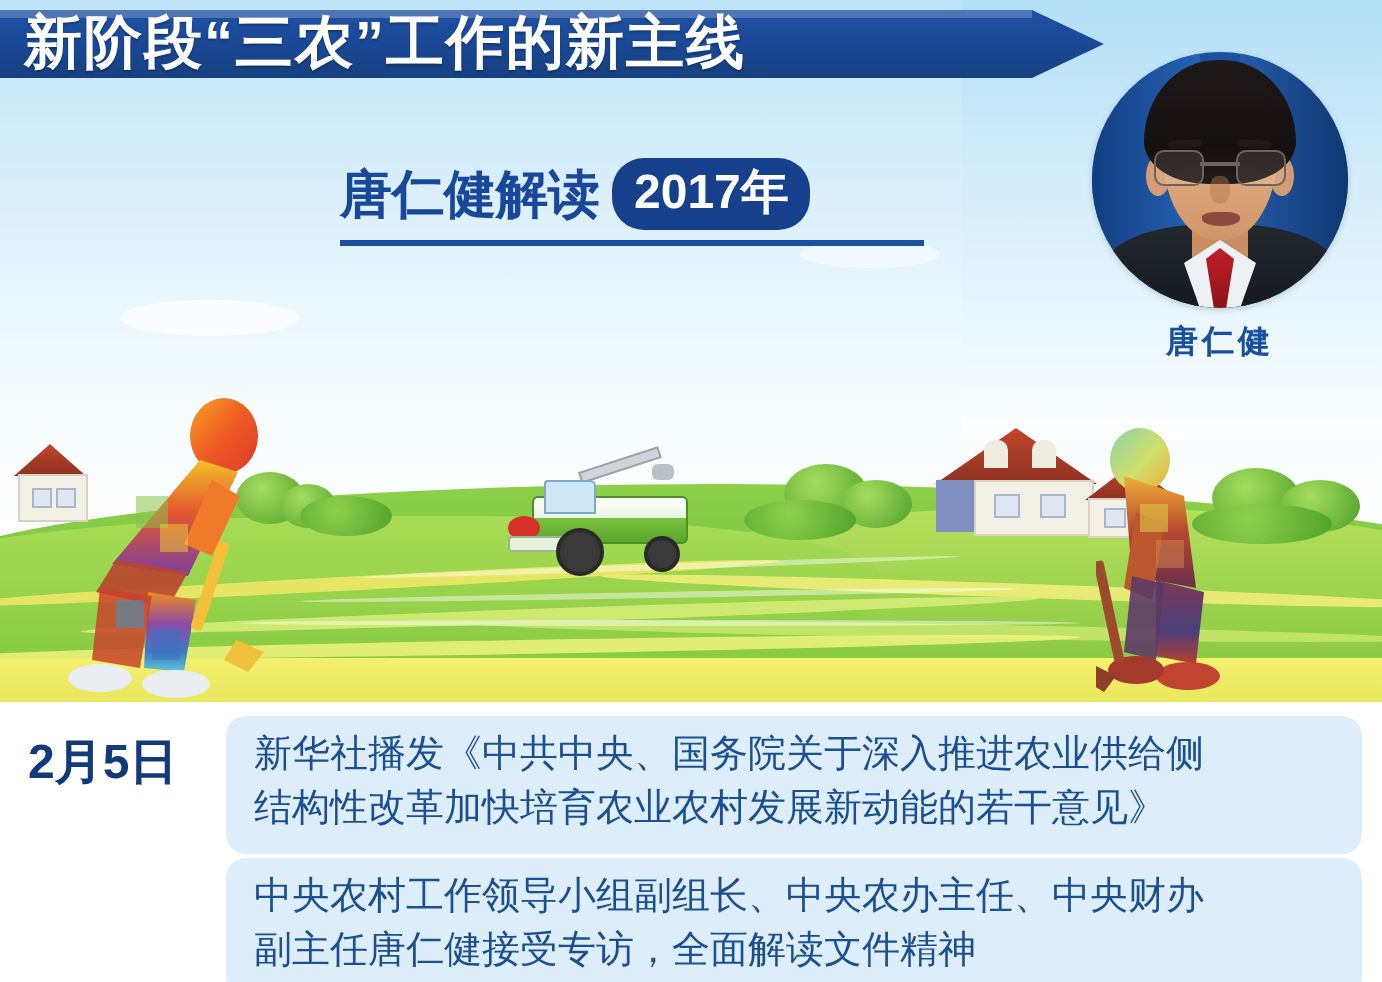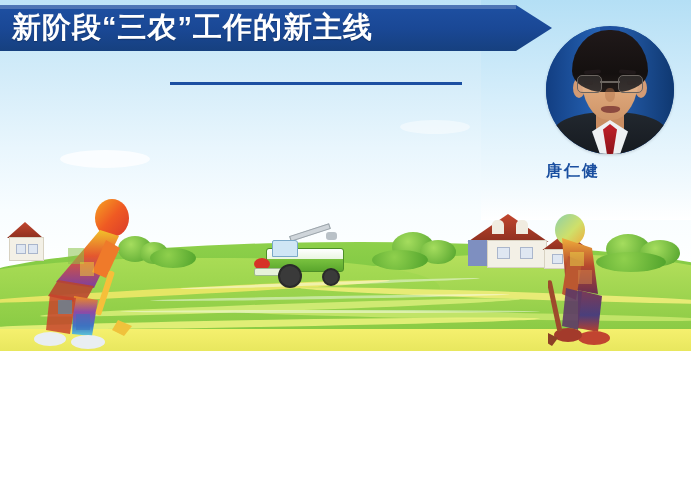--- a/index.html
+++ b/index.html
@@ -29,21 +29,21 @@
     position: absolute;
     right: 0; top: 0;
     width: 210px; height: 220px;
     background: linear-gradient(to bottom, #b4dff5 0%, #d6eefb 45%, #f2fafe 85%, #ffffff 100%);
   }
 
   
   .banner {
     position: absolute;
     left: 0; top: 5px;
-    width: 552px; height: 46px;
+    width: 552px; height: 34px;
     background: linear-gradient(to bottom, #1e50a2 0%, #1a4896 50%, #16407f 100%);
     -webkit-clip-path: polygon(0 0, 516px 0, 552px 50%, 516px 100%, 0 100%);
     clip-path: polygon(0 0, 516px 0, 552px 50%, 516px 100%, 0 100%);
     display: flex;
     align-items: center;
   }
   .banner-stripe {
     position: absolute;
     left: 0; top: 0;
     width: 516px; height: 4px;
@@ -58,21 +58,21 @@
     margin-left: 12px;
     white-space: nowrap;
     text-shadow: 0 1px 1px rgba(0,0,0,0.25);
   }
 
   
   .portrait-wrap {
     position: absolute;
     left: 546px; top: 26px;
     width: 128px;
-    text-align: left;
+    text-align: center;
   }
   .portrait {
     position: relative;
     width: 128px; height: 128px;
     border-radius: 50%;
     overflow: hidden;
     background: radial-gradient(circle at 50% 42%, #2a63b8 0%, #1d4f9e 55%, #16417f 100%);
     box-shadow: 0 1px 3px rgba(0,0,0,0.18);
   }
   .p-backdrop-l {
@@ -447,20 +447,24 @@
       <div class="p-glass-l"></div>
       <div class="p-glass-r"></div>
       <div class="p-glass-bridge"></div>
       <div class="p-nose"></div>
       <div class="p-mouth"></div>
     </div>
     <div class="portrait-caption">唐仁健</div>
   </div>
 
   <div class="title-block">
+    <div class="title-line1">
+      <span class="title-kicker">唐仁健解读</span>
+      <span class="year-pill">2017年</span>
+    </div>
     <div class="title-rule"></div>
   </div>
 
   <div class="land">
     <div class="hill-a"></div>
     <div class="hill-c"></div>
     <div class="hill-b"></div>
 
     <div class="band band1"></div>
     <div class="band band3"></div>
@@ -586,14 +590,27 @@
     <path d="M30 82 L54 88 L50 124 L30 120 Z" fill="url(#fr3)"></path>
     <path d="M18 80 L34 84 L30 122 L14 118 Z" fill="#5d3a66" opacity="0.9"></path>
     <ellipse cx="46" cy="130" rx="16" ry="7" fill="#c14430"></ellipse>
     <ellipse cx="20" cy="127" rx="14" ry="7" fill="#a33a2b"></ellipse>
     <rect x="4" y="72" width="5" height="52" rx="2" fill="#9e4a2c" transform="rotate(-12 6 98)"></rect>
     <path d="M-2 124 L10 130 L4 138 L-6 132 Z" fill="#8c3f26"></path>
     <rect x="22" y="44" width="14" height="14" fill="#e9d74a" opacity="0.5"></rect>
     <rect x="30" y="62" width="14" height="14" fill="#d2864a" opacity="0.5"></rect>
   </svg>
 
+  <div class="bottom">
+    <div class="date-label">2月5日</div>
+
+    <div class="text-card card-1">
+      <span class="card-line">新华社播发《中共中央、国务院关于深入推进农业供给侧</span>
+      <span class="card-line">结构性改革加快培育农业农村发展新动能的若干意见》</span>
+    </div>
+
+    <div class="text-card card-2">
+      <span class="card-line">中央农村工作领导小组副组长、中央农办主任、中央财办</span>
+      <span class="card-line">副主任唐仁健接受专访，全面解读文件精神</span>
+    </div>
+  </div>
 
 </div>
 
 </body></html>

